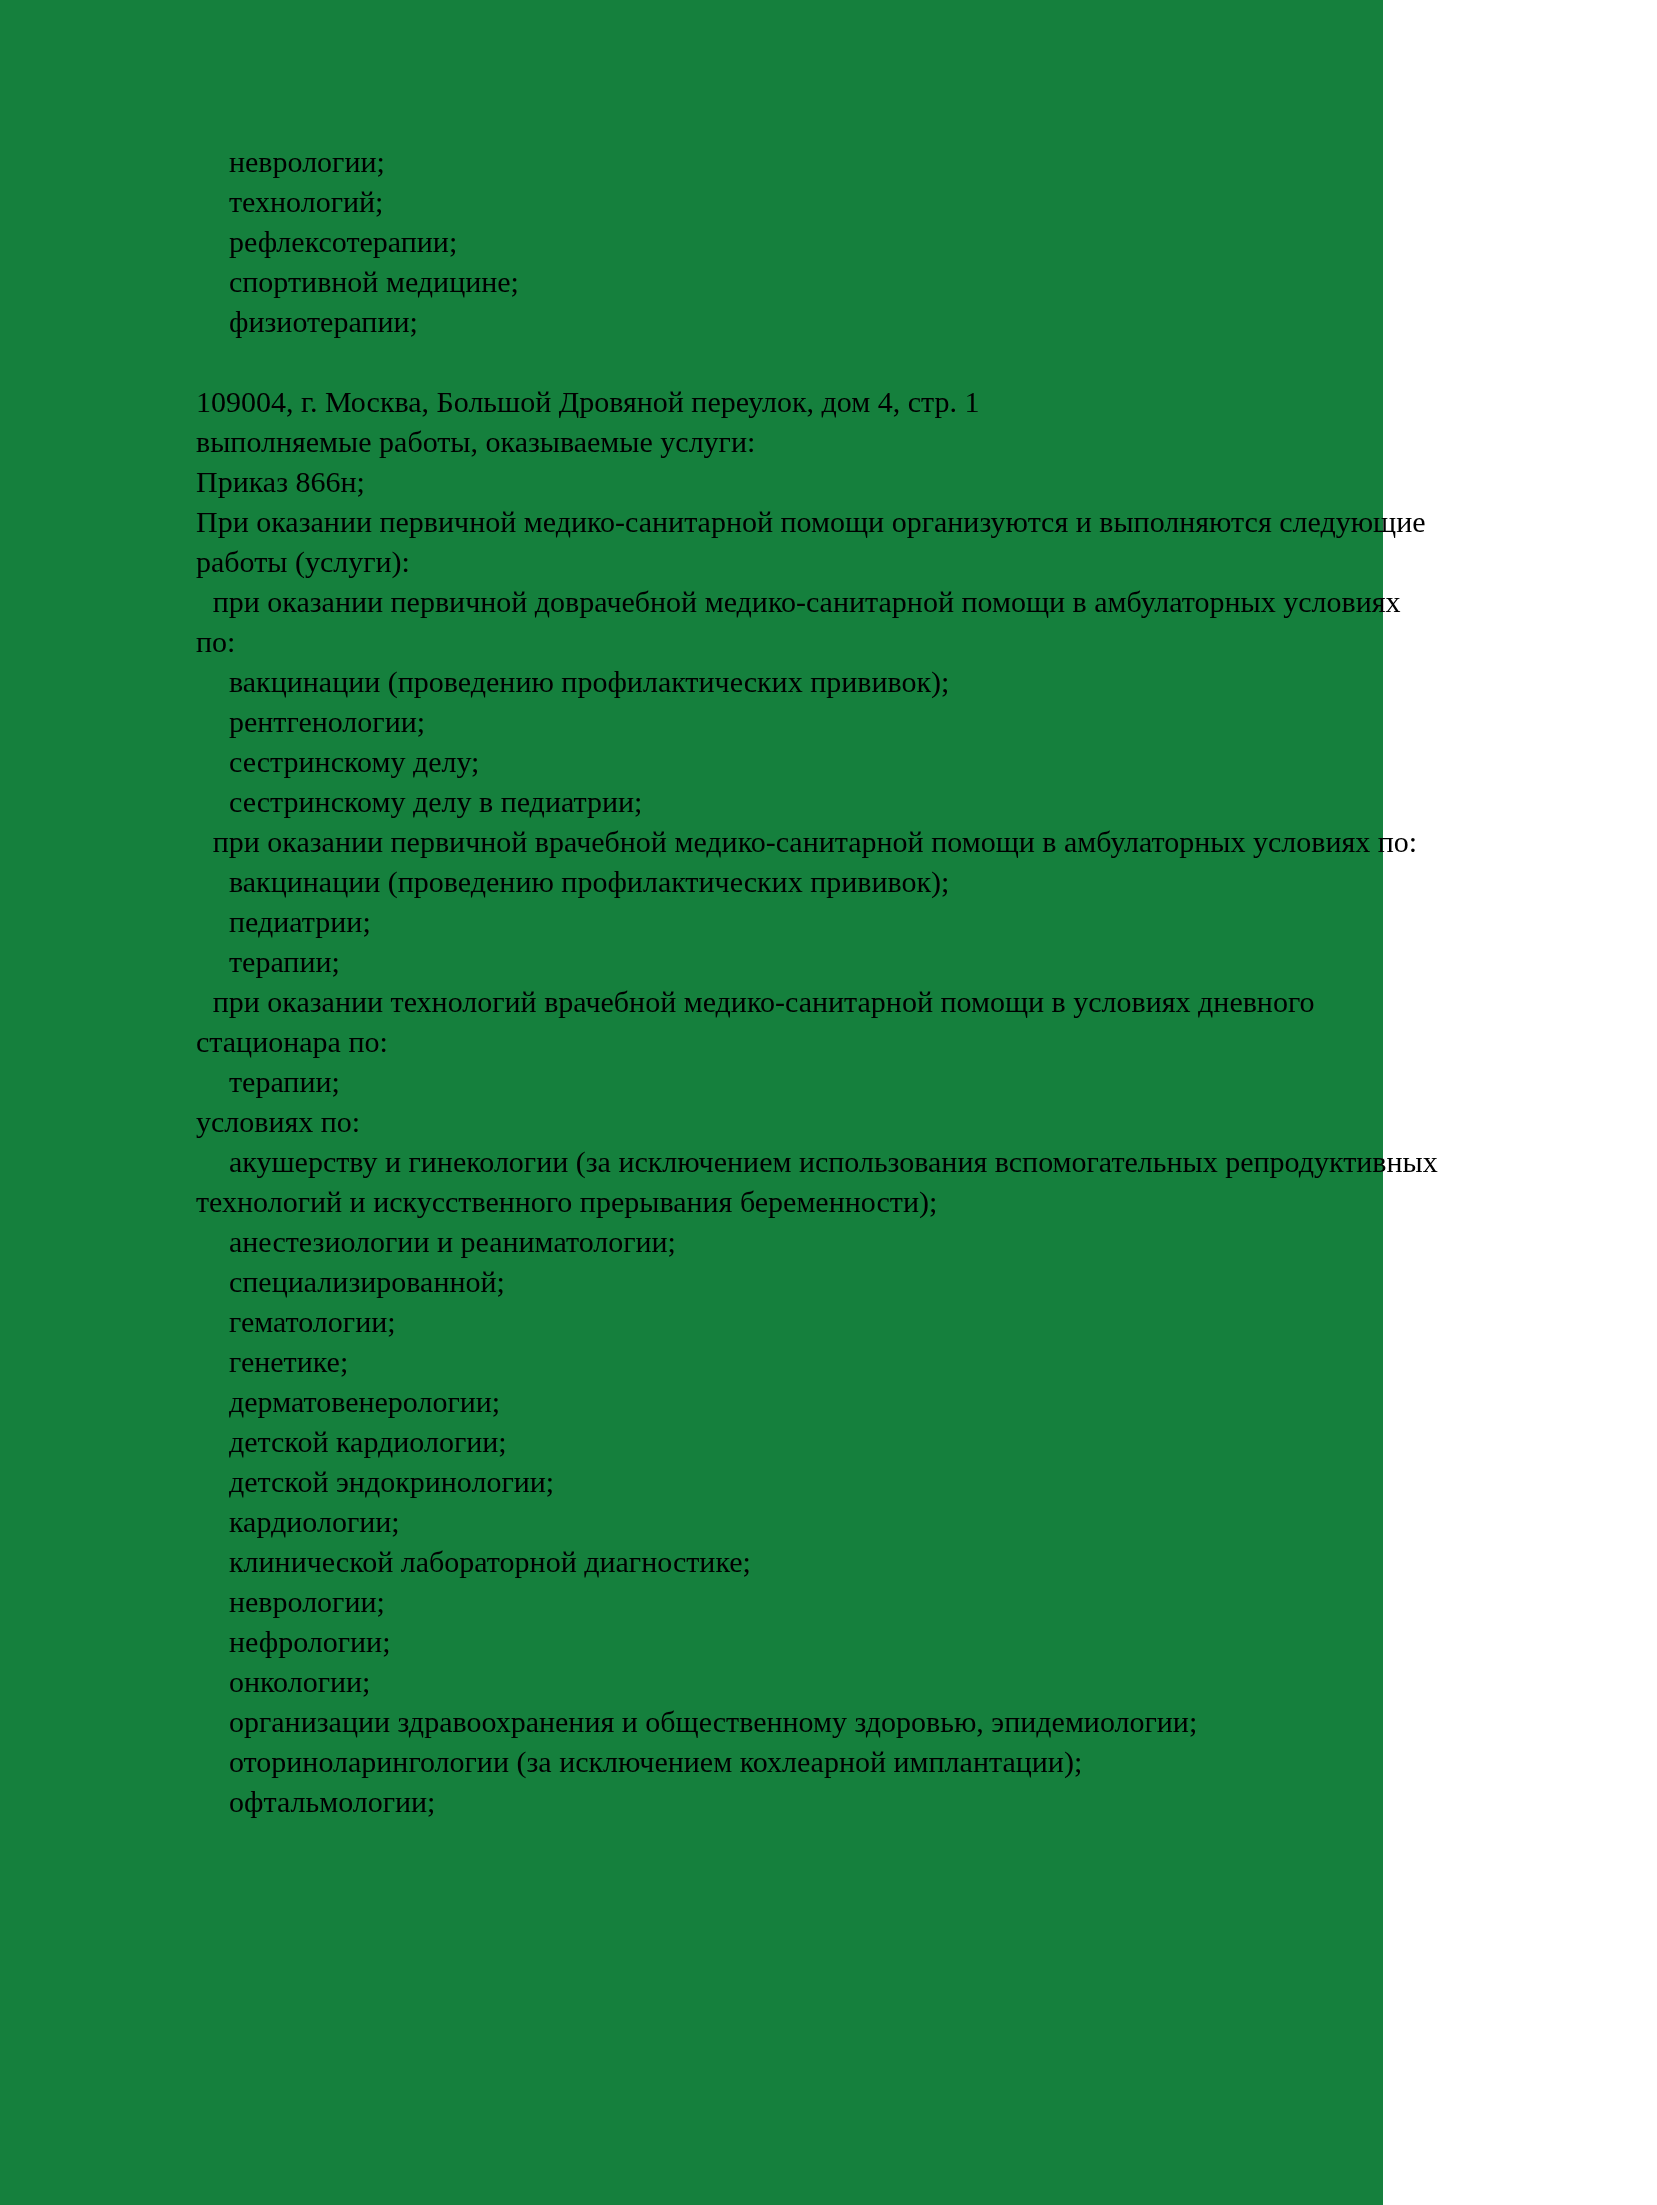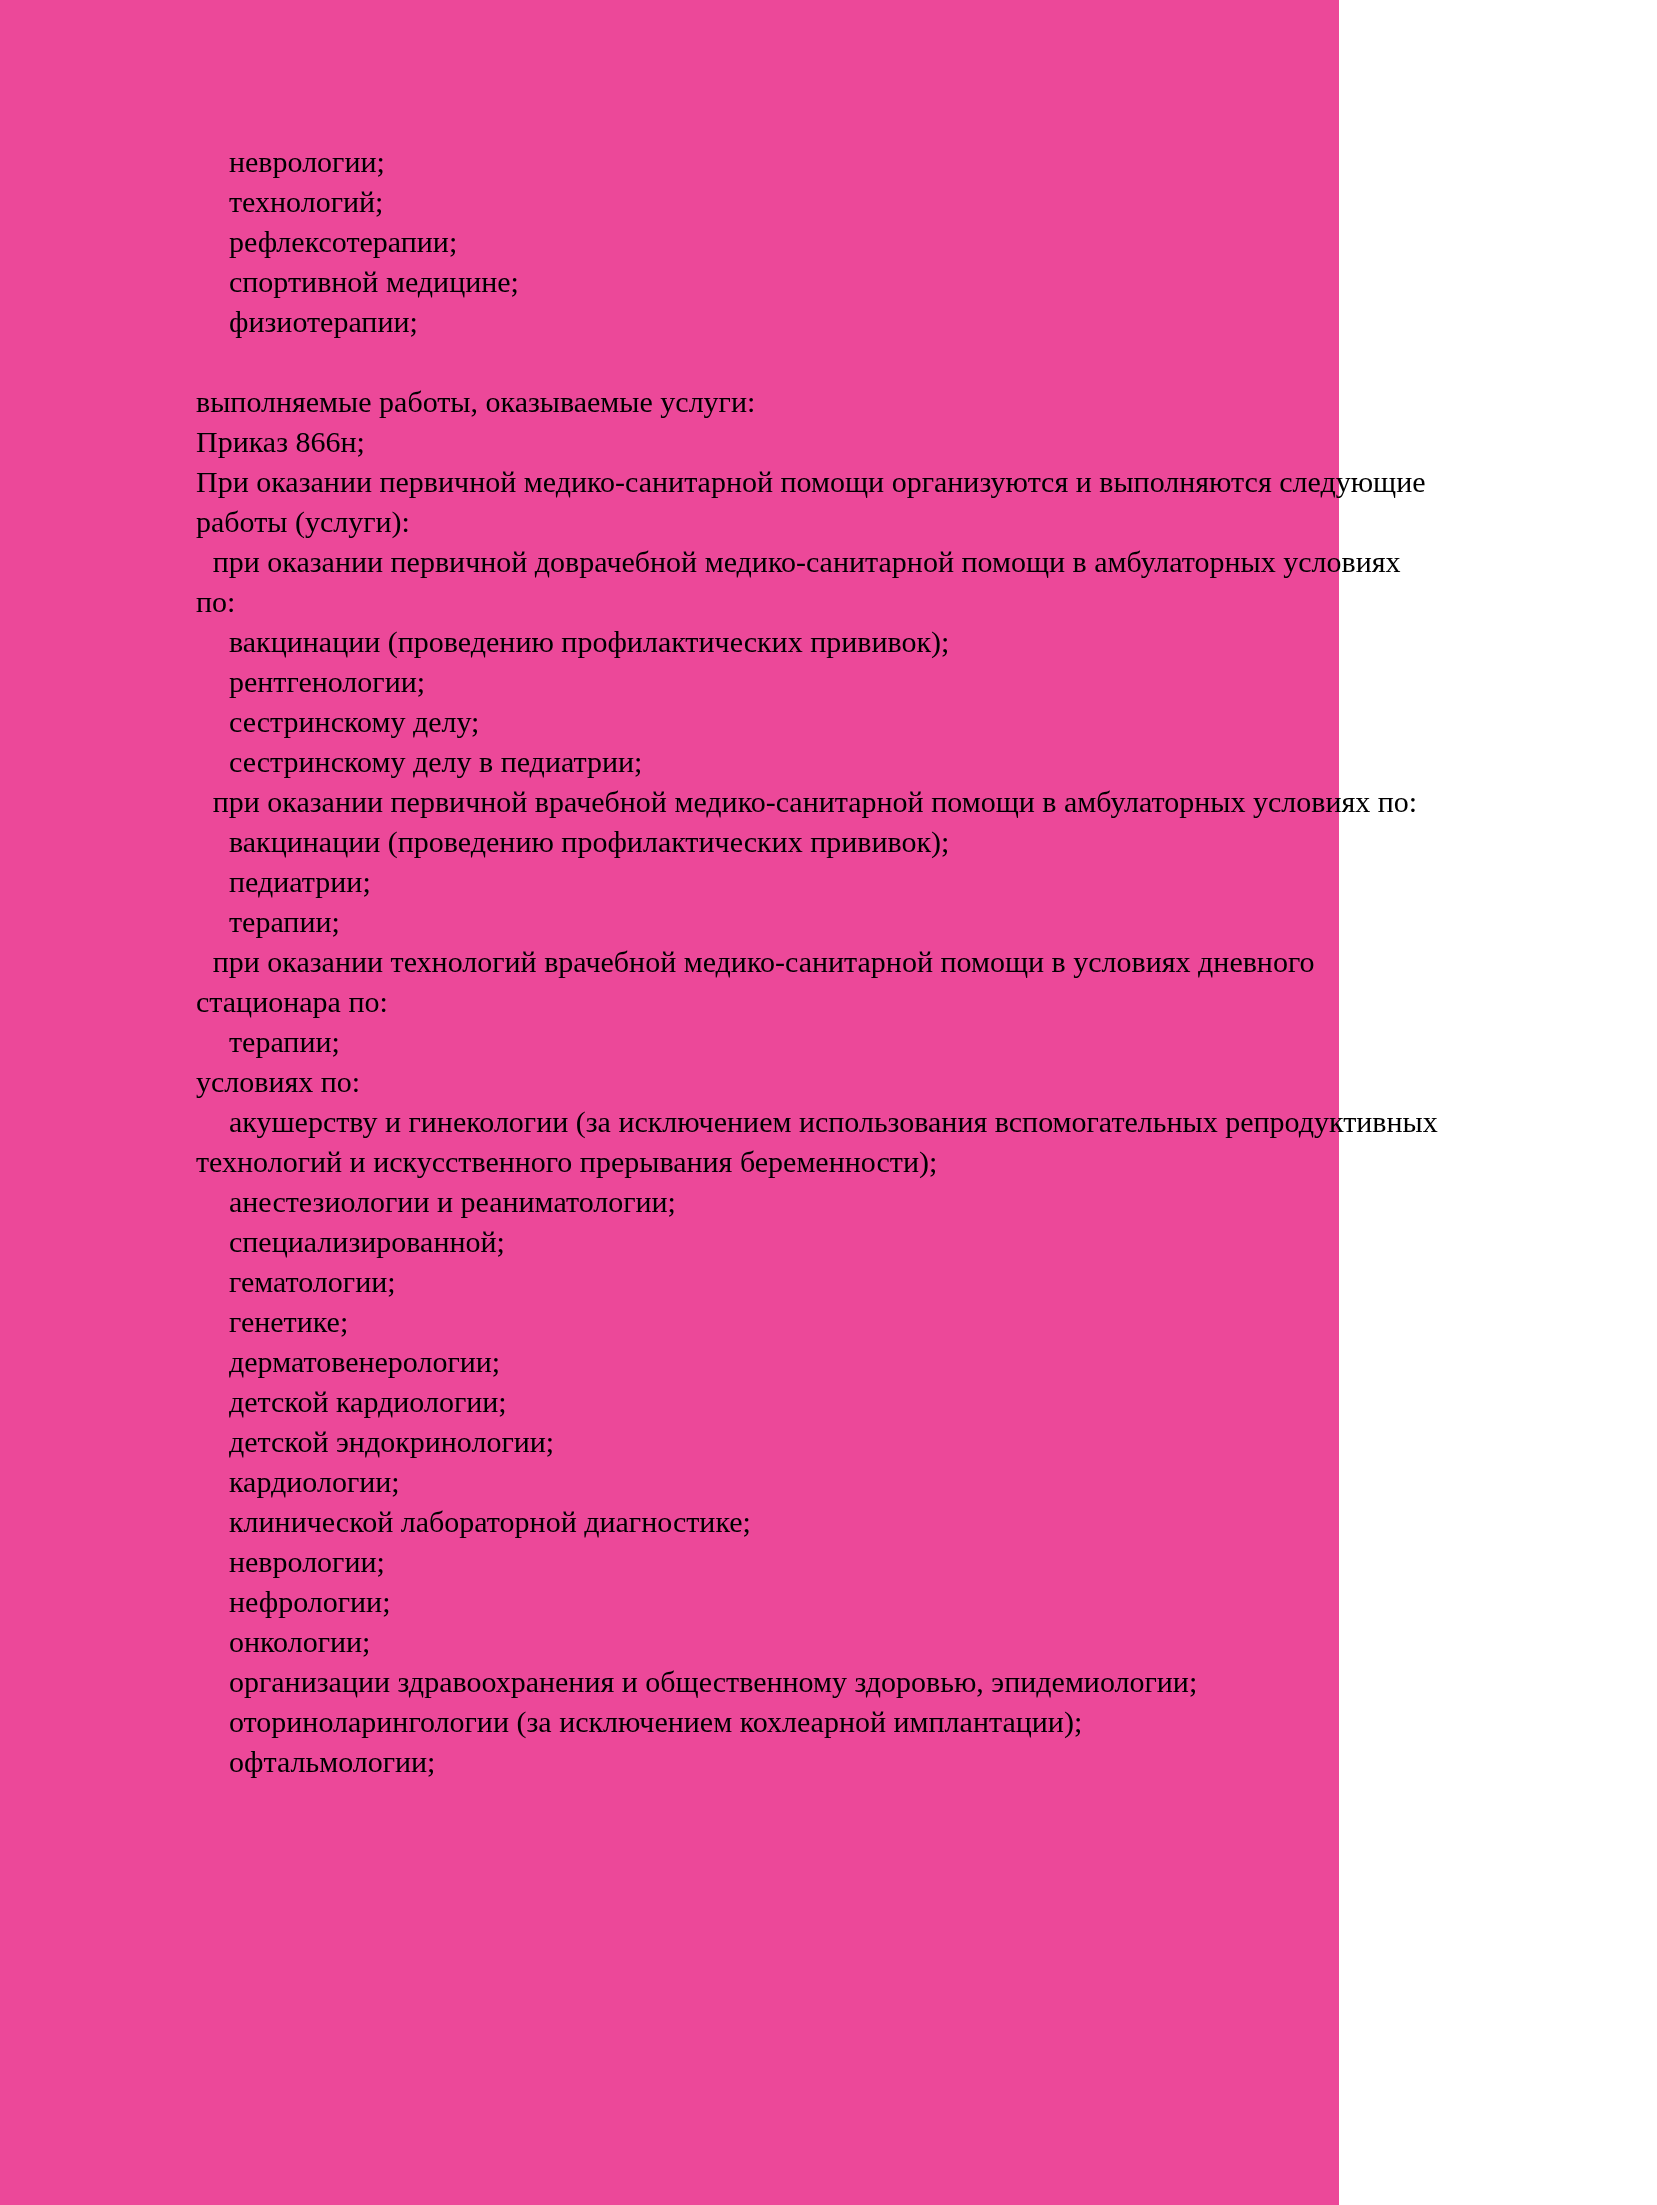--- a/index.html
+++ b/index.html
@@ -12,21 +12,22 @@
       height: 2205px;
       position: relative;
       overflow: hidden;
     }
     .page {
       position: absolute;
       left: 0;
       top: 0;
       width: 1339px;
       height: 2205px;
-      background: #ec4899;
+      background: #15803d;
+      padding-left: 44px;
     }
     .text-block {
       position: absolute;
       left: 196px;
       top: 142px;
       width: 1403px;
       font-family: "Liberation Serif", "DejaVu Serif", serif;
       font-size: 30px;
       line-height: 40px;
       color: #000000;
@@ -50,20 +51,21 @@
     <div>
       <span class="line ind-2">неврологии;</span>
       <span class="line ind-2">технологий;</span>
       <span class="line ind-2">рефлексотерапии;</span>
       <span class="line ind-2">спортивной медицине;</span>
       <span class="line ind-2">физиотерапии;</span>
     </div>
 
     <span class="line blank"></span>
 
+    <span class="line ind-0">109004, г. Москва, Большой Дровяной переулок, дом 4, стр. 1</span>
     <span class="line ind-0">выполняемые работы, оказываемые услуги:</span>
     <span class="line ind-0">Приказ 866н;</span>
     <span class="line ind-0">При оказании первичной медико-санитарной помощи организуются и выполняются следующие</span>
     <span class="line ind-0">работы (услуги):</span>
 
     <div>
       <span class="line ind-1">при оказании первичной доврачебной медико-санитарной помощи в амбулаторных условиях</span>
       <span class="line ind-0">по:</span>
       <span class="line ind-2">вакцинации (проведению профилактических прививок);</span>
       <span class="line ind-2">рентгенологии;</span>

